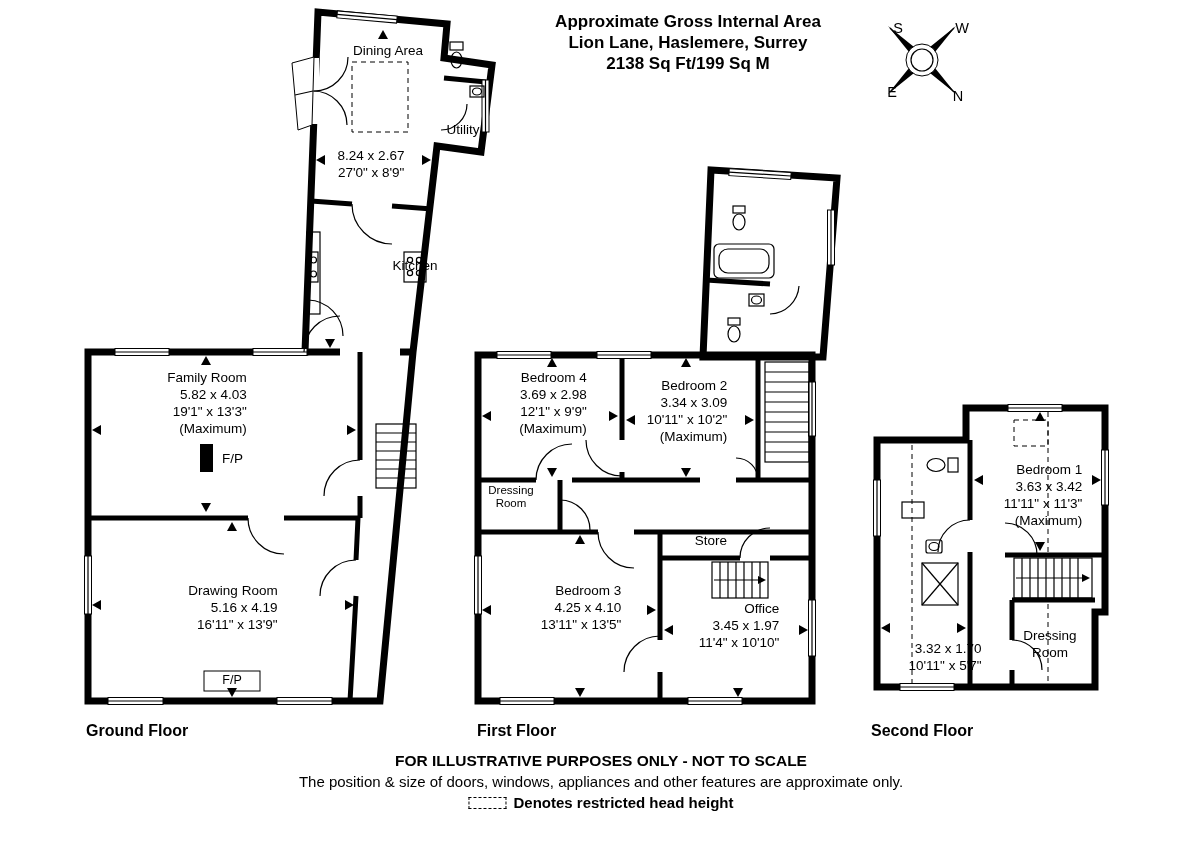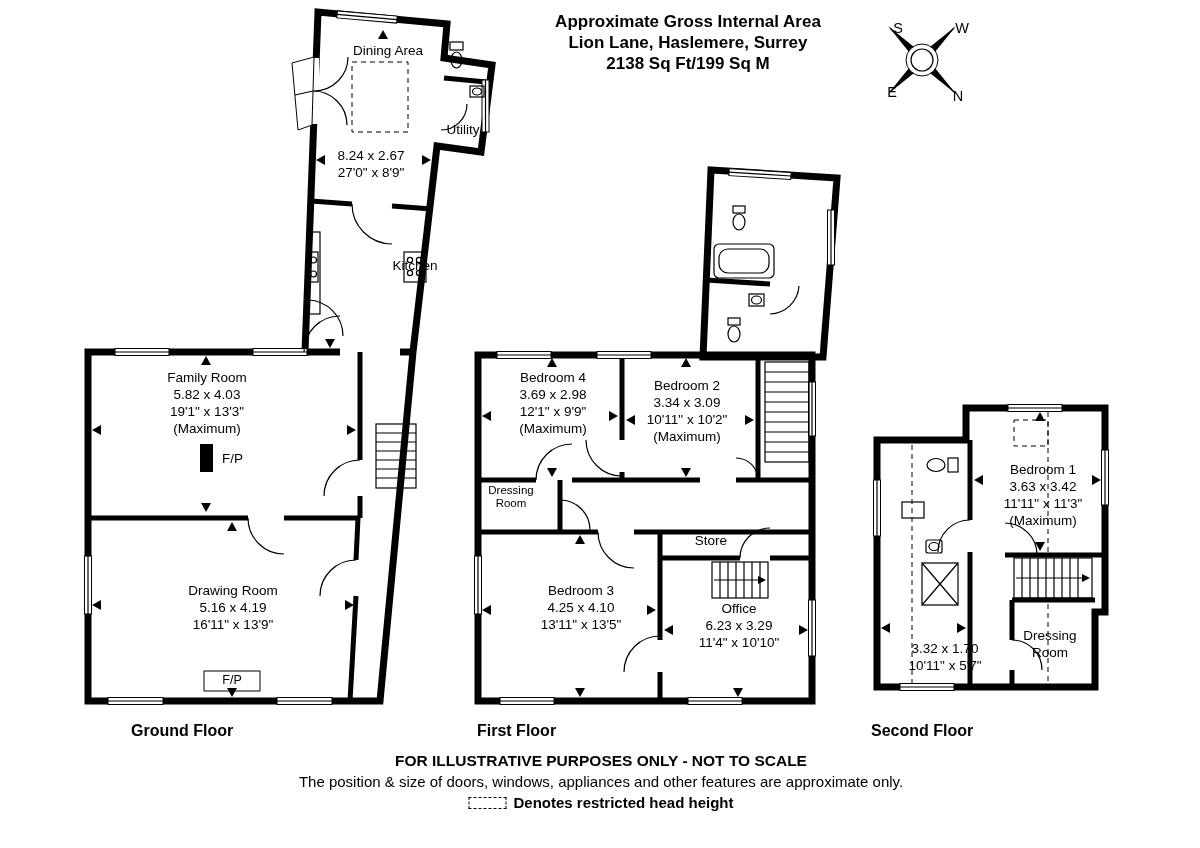--- a/index.html
+++ b/index.html
@@ -12,21 +12,21 @@
   .iwall7{fill:none;stroke:#000;stroke-width:7;}
   .thin{fill:none;stroke:#000;stroke-width:1.2;}
   .wfill{fill:#fff;stroke:#000;stroke-width:1;}
   .wgap{fill:#fff;stroke:none;}
   .dash{fill:none;stroke:#000;stroke-width:1;stroke-dasharray:5 4;}
   .blk{fill:#000;stroke:none;}
   
   .ov{position:absolute;white-space:nowrap;}
   .ctr{transform:translateX(-50%);text-align:center;}
   .hdr{font-weight:bold;font-size:17px;line-height:21px;}
-  .lbl{font-size:13.5px;line-height:17px;}
+  .lbl{font-size:13.5px;line-height:17px;text-align:right;}
   .lbl-sm{font-size:11.5px;line-height:13px;white-space:normal;}
   .wrap{white-space:normal;}
   .floorlbl{font-weight:bold;font-size:16px;}
   .foot{font-size:15px;}
   .foot-b{font-weight:bold;font-size:15.5px;}
   .cletter{font-size:14.5px;transform:translate(-50%,-50%);}
   .rbox{display:inline-block;width:36px;height:10px;border:1px dashed #000;
         margin-right:7px;vertical-align:-1px;}
 </style>
 </head>
@@ -383,21 +383,21 @@
   <div>19'1" x 13'3"</div>
   <div>(Maximum)</div>
 </div>
 <div class="ov lbl" style="left:222px;top:450px;">F/P</div>
 <div class="ov ctr lbl" style="left:233px;top:582px;">
   <div>Drawing Room</div>
   <div>5.16 x 4.19</div>
   <div>16'11" x 13'9"</div>
 </div>
 <div class="ov ctr" style="left:232px;top:673px;font-size:12.5px;">F/P</div>
-<div class="ov floorlbl" style="left:86px;top:722px;margin-left:45px;">Ground Floor</div>
+<div class="ov floorlbl" style="left:86px;top:722px;">Ground Floor</div>
 
 <div class="ov ctr lbl" style="left:553px;top:369px;">
   <div>Bedroom 4</div>
   <div>3.69 x 2.98</div>
   <div>12'1" x 9'9"</div>
   <div>(Maximum)</div>
 </div>
 <div class="ov ctr lbl" style="left:687px;top:377px;">
   <div>Bedroom 2</div>
   <div>3.34 x 3.09</div>
@@ -406,21 +406,21 @@
 </div>
 <div class="ov ctr lbl-sm" style="left:511px;top:484px;width:54px;margin-left:-27px;transform:none;">Dressing Room</div>
 <div class="ov ctr lbl" style="left:711px;top:532px;">Store</div>
 <div class="ov ctr lbl" style="left:581px;top:582px;">
   <div>Bedroom 3</div>
   <div>4.25 x 4.10</div>
   <div>13'11" x 13'5"</div>
 </div>
 <div class="ov ctr lbl" style="left:739px;top:600px;">
   <div>Office</div>
-  <div>6.23 x 3.29</div>
+  <div>3.45 x 1.97</div>
   <div>11'4" x 10'10"</div>
 </div>
 <div class="ov floorlbl" style="left:477px;top:722px;">First Floor</div>
 
 <div class="ov ctr lbl" style="left:1043px;top:461px;">
   <div>Bedroom 1</div>
   <div>3.63 x 3.42</div>
   <div>11'11" x 11'3"</div>
   <div>(Maximum)</div>
 </div>

